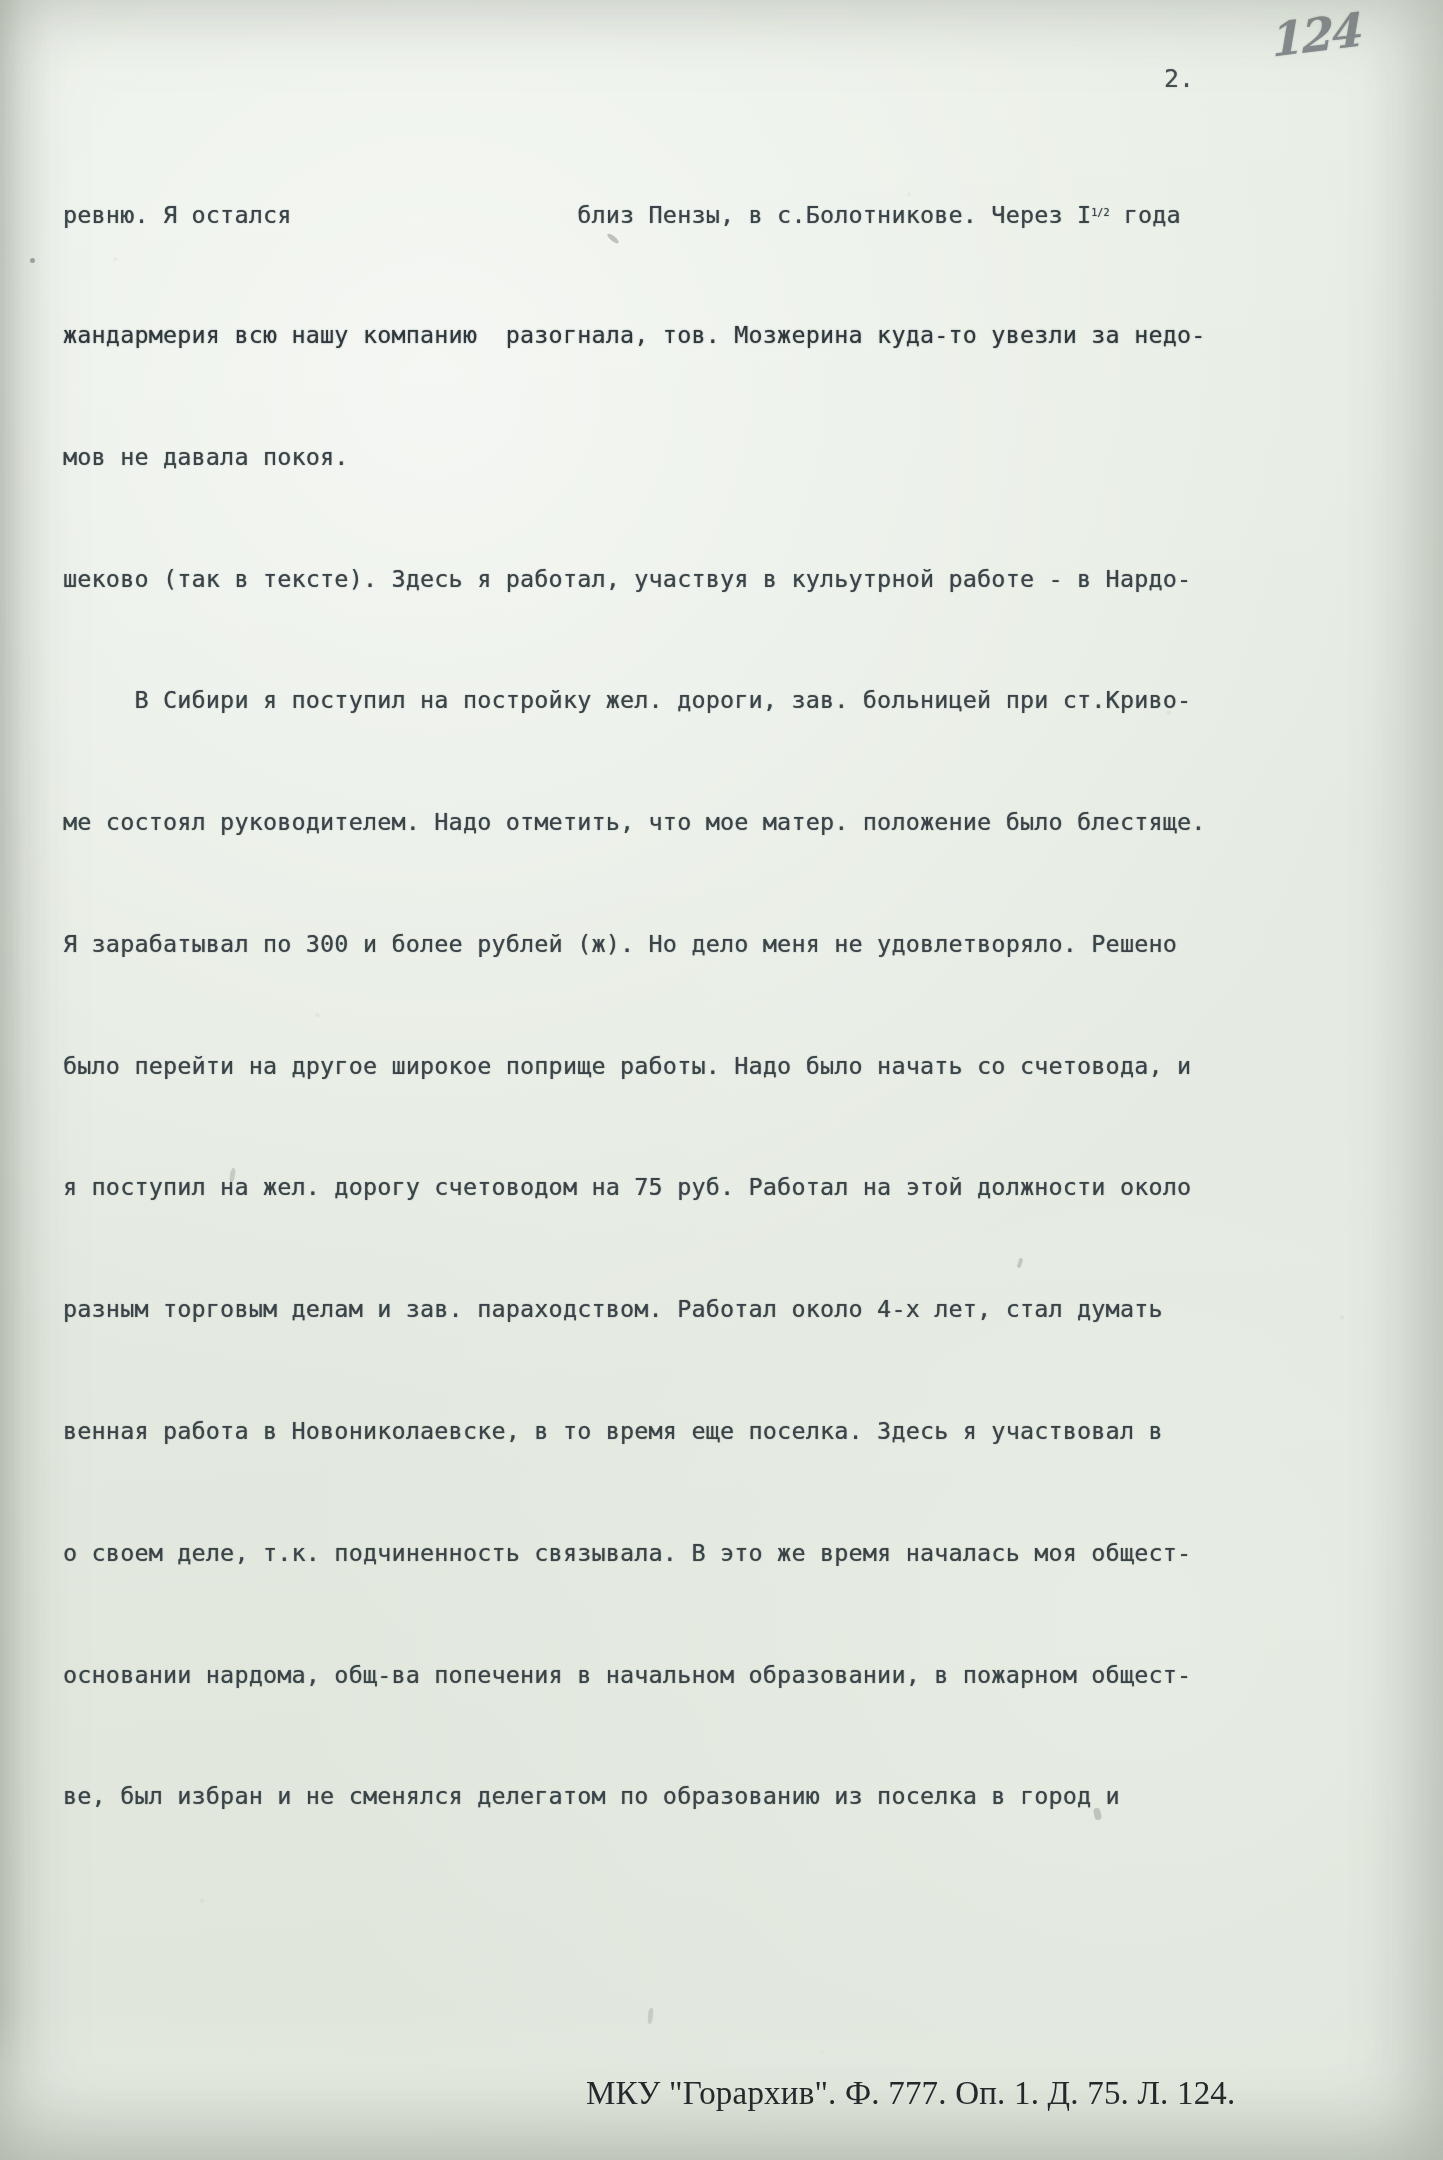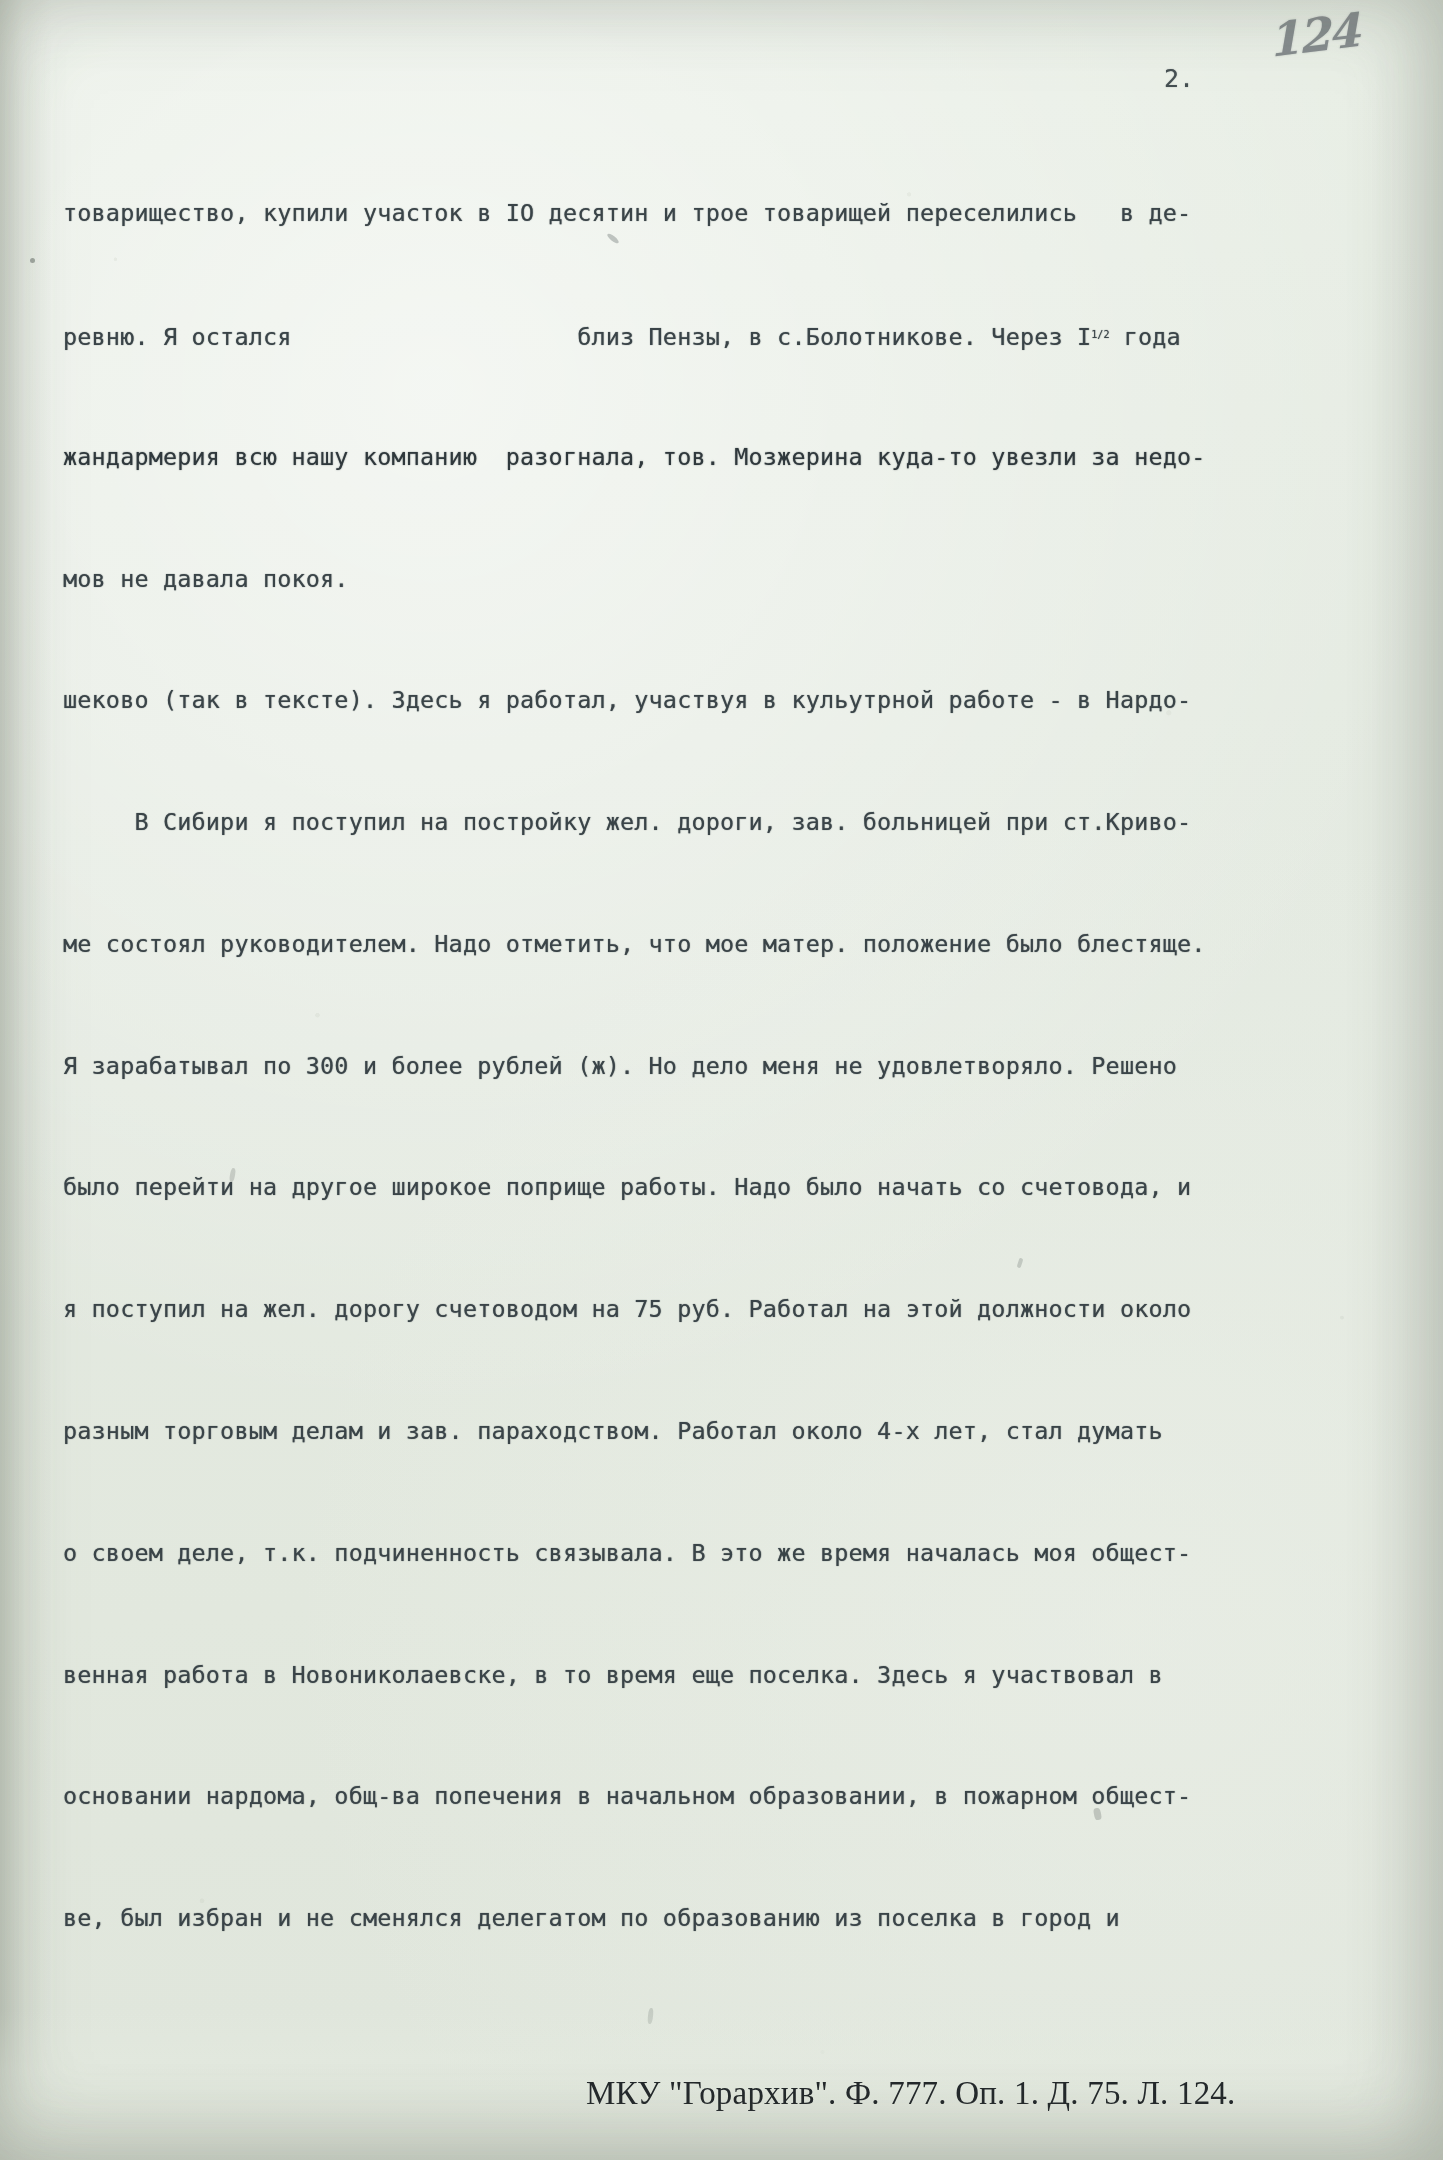--- a/index.html
+++ b/index.html
@@ -144,33 +144,32 @@
 <div class="page">
 
   <div class="grain"></div>
   <div class="left-stain"></div>
 
   <div class="folio">124</div>
 
   <div class="pageno">2.</div>
 
   <div class="typed">
-    <span class="ln">товарищество, купили участок в IO десятин и трое товарищей переселились   в де-</span>
     <span class="ln"><span>ревню. Я остался                    близ Пензы, в с.Болотникове. Через I</span><span class="frac">1/2</span><span> года</span></span>
     <span class="ln bold1">жандармерия всю нашу компанию  разогнала, тов. Мозжерина куда-то увезли за недо-</span>
     <span class="ln">мов не давала покоя.</span>
     <span class="ln">шеково (так в тексте). Здесь я работал, участвуя в кульутрной работе - в Нардо-</span>
     <span class="ln">     В Сибири я поступил на постройку жел. дороги, зав. больницей при ст.Криво-</span>
     <span class="ln">ме состоял руководителем. Надо отметить, что мое матер. положение было блестяще.</span>
     <span class="ln">Я зарабатывал по 300 и более рублей (ж). Но дело меня не удовлетворяло. Решено</span>
     <span class="ln">было перейти на другое широкое поприще работы. Надо было начать со счетовода, и</span>
     <span class="ln">я поступил на жел. дорогу счетоводом на 75 руб. Работал на этой должности около</span>
     <span class="ln">разным торговым делам и зав. параходством. Работал около 4-х лет, стал думать</span>
+    <span class="ln">венная работа в Новониколаевске, в то время еще поселка. Здесь я участвовал в</span>
     <span class="ln">о своем деле, т.к. подчиненность связывала. В это же время началась моя общест-</span>
-    <span class="ln">венная работа в Новониколаевске, в то время еще поселка. Здесь я участвовал в</span>
     <span class="ln">основании нардома, общ-ва попечения в начальном образовании, в пожарном общест-</span>
     <span class="ln">ве, был избран и не сменялся делегатом по образованию из поселка в город и</span>
     
     
     
     
     
     
     
     

